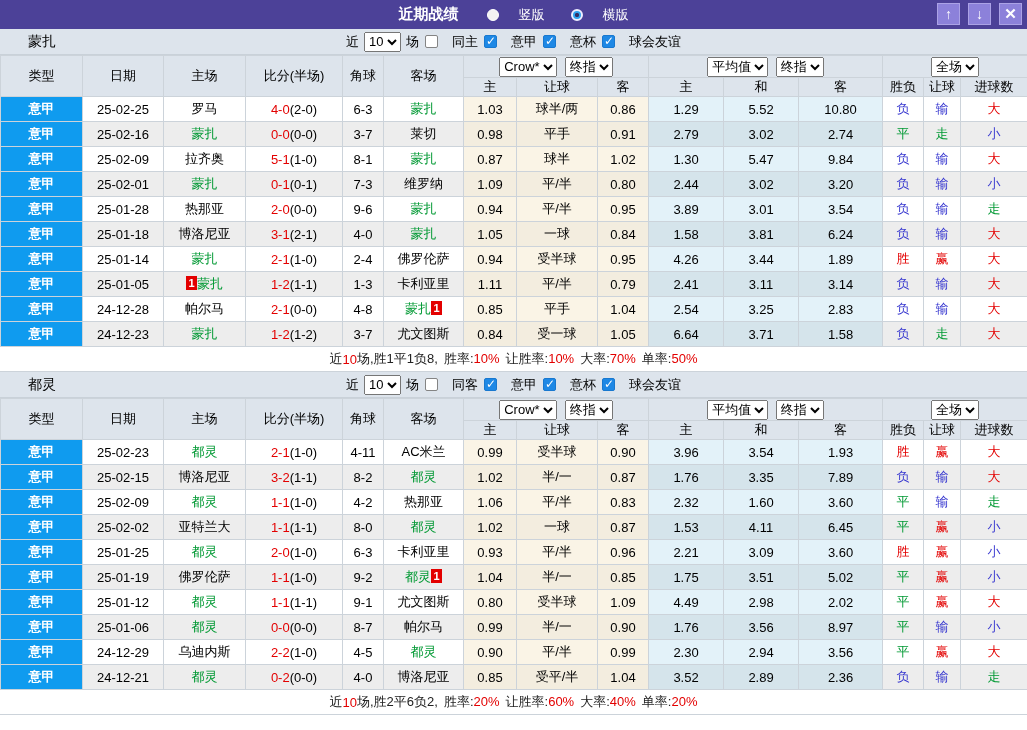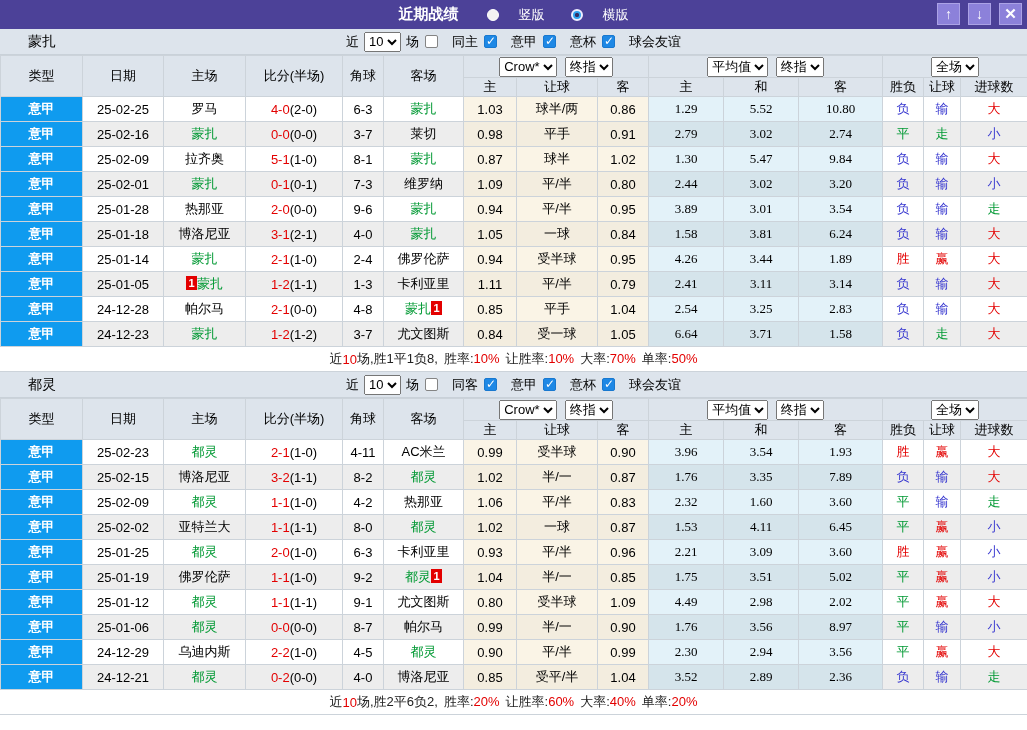--- a/index.html
+++ b/index.html
@@ -32,21 +32,21 @@
   table { border-collapse:collapse; table-layout:fixed; width:1027px; font-size:13px; }
   th,td { border:1px solid #ccd3da; text-align:center; padding:0; white-space:nowrap; overflow:hidden; }
   thead th { background:#dde4ec; font-weight:normal; }
   .hrow1 th { height:22px; }
   .hrow2 th { height:15px; font-size:13px; }
   .sel-cell select { height:20px; font-size:13px; margin:0 2px; }
   tbody td { height:25px; }
   tbody tr:nth-child(even) { background:#ededed; }
   .c-type { background:#0f9bef; color:#fff; font-weight:bold; }
   .c-crow { background:rgba(246,237,214,.6); }
-  .c-avg  { background:rgba(145,202,232,.25);font-family:Liberation Serif, serif; }
+  .c-avg  { background:rgba(145,202,232,.25); }
   .t-red { color:#e30000; } .t-green { color:#009933; } .t-blue { color:#3a3ad0; }
   .card-badge { display:inline-block; background:#e30000; color:#fff; font-size:11px; font-weight:bold;
                 width:11px; height:14px; line-height:14px; text-align:center; vertical-align:1px; }
   
   .summary { height:25px; border-bottom:1px solid #ccd3da; display:flex; align-items:center; justify-content:center; color:#222; }
   .summary .stat { margin-left:6px; }
 </style>
 </head>
 <body>
 

